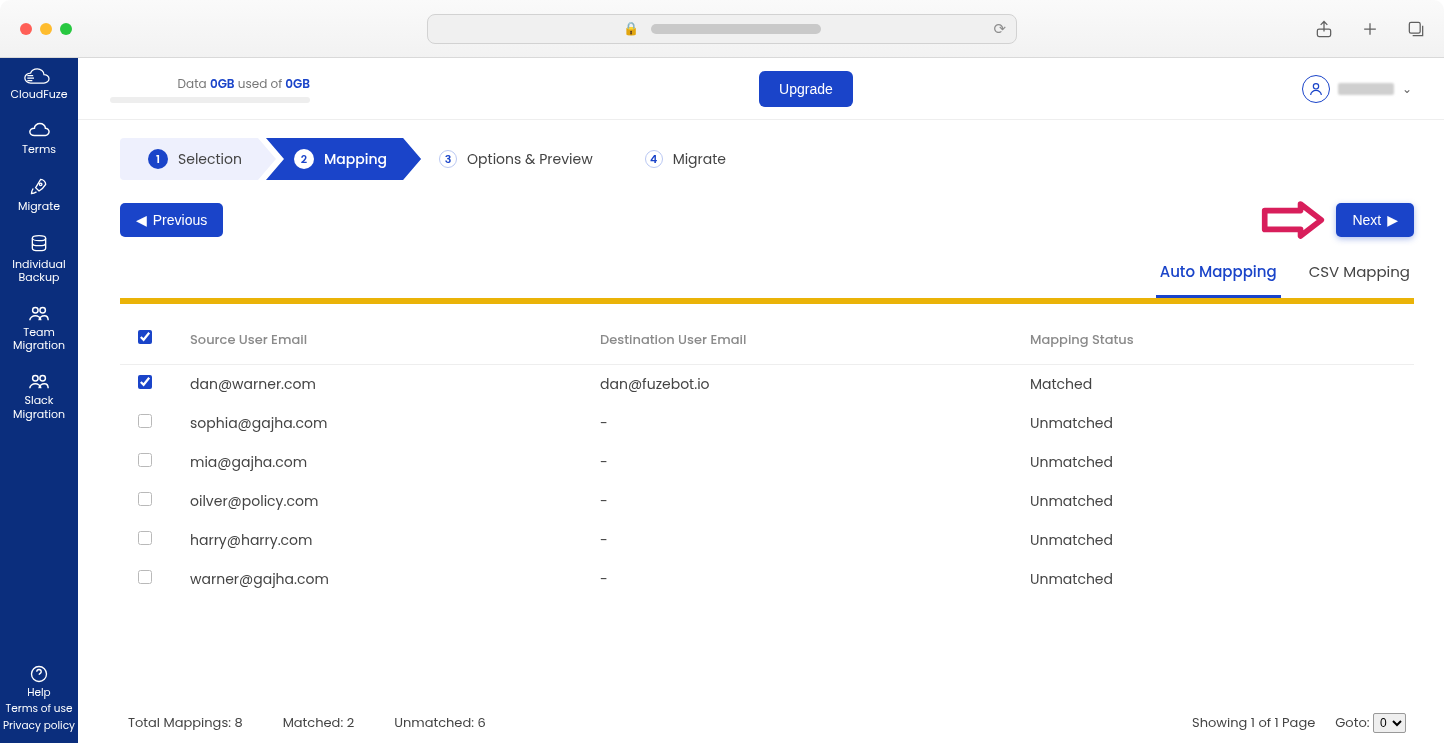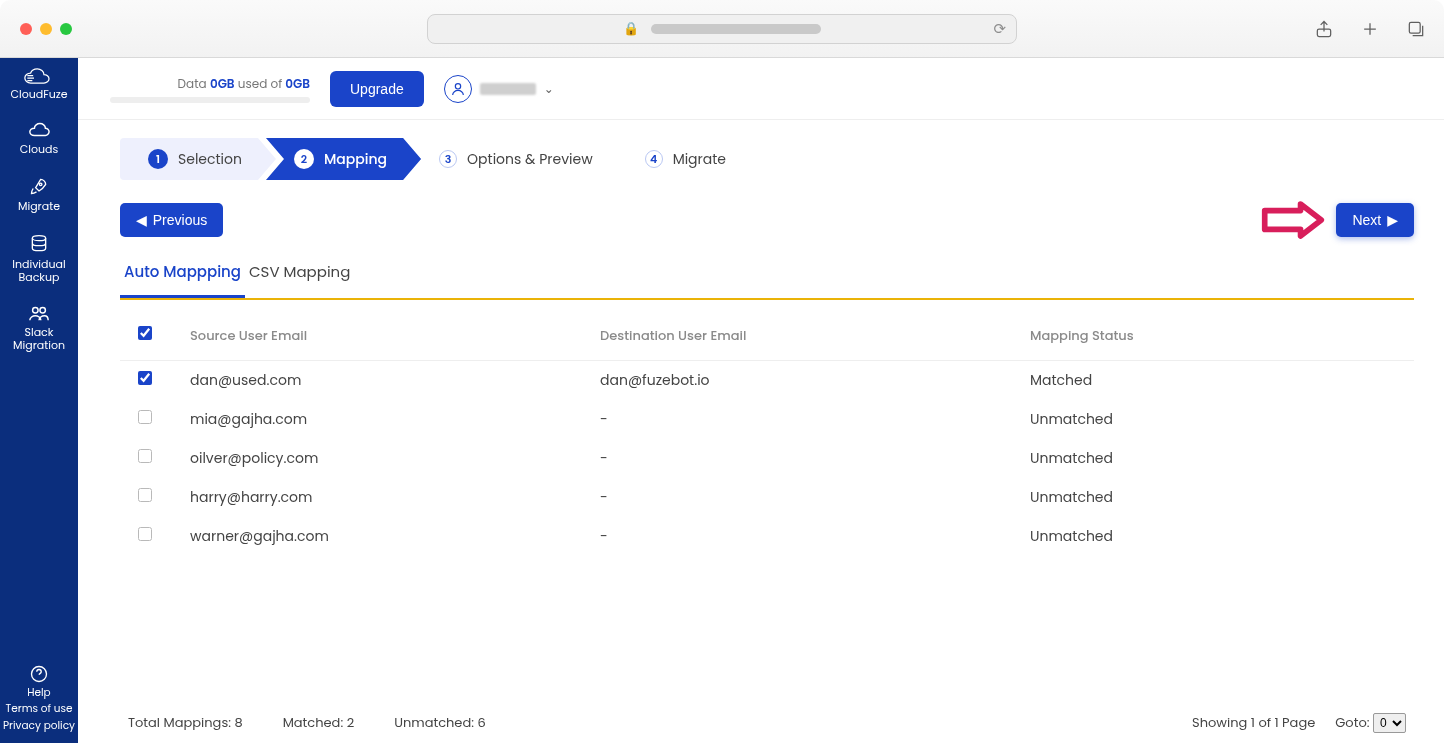--- a/index.html
+++ b/index.html
@@ -52,21 +52,21 @@
   .side-item svg, .side-item .glyph { display:block; margin:0 auto 4px auto;}
   .side-item.active { background:#1a44c9;}
   .side-footer { margin-top:auto; padding:6px 2px 8px 2px; font-size:10.5px; line-height:1.6;}
   .side-footer svg { display:block; margin:0 auto 2px auto;}
   .logo-item svg { margin:0 auto;}
   
   .main { flex:1; display:flex; flex-direction:column; overflow:hidden; }
   .topbar {
     height:62px;
     border-bottom:1px solid #eee;
-    display:flex; align-items:center; justify-content:flex-start;
+    display:flex; align-items:center; justify-content:space-between;
     padding:0 32px; gap:20px;
   }
   .data-usage { text-align:right; }
   .data-usage .txt { font-size:12px; color:#777;}
   .data-usage .txt b { color:#1a44c9; font-weight:600;}
   .data-usage .bar { width:200px; height:6px; border-radius:3px; background:#eee; margin-top:4px;}
   .btn-upgrade {
     background:#1a44c9; color:#fff; border:none; border-radius:6px;
     padding:10px 20px; font-size:14px; font-weight:500; cursor:pointer;
   }
@@ -104,21 +104,21 @@
     background:#1a44c9; color:#fff; border:none; border-radius:5px;
     padding:9px 16px; font-size:14px; cursor:pointer; display:inline-flex; align-items:center; gap:6px;
   }
   .btn-primary.next { box-shadow:0 2px 6px rgba(26,68,201,.35);}
   .next-arrow-callout {
     width:66px; height:36px;
     display:flex; align-items:center; justify-content:center;
   }
   .next-arrow-callout svg { stroke:#d81e5b; fill:none; stroke-width:6; stroke-linejoin:round; stroke-linecap:round;}
   
-  .tabs { display:flex; border-bottom:2px solid #eab308; margin-bottom:4px;}
+  .tabs { display:flex; gap:24px; border-bottom:6px solid #eab308; margin-bottom:4px;justify-content:flex-end;}
   .tab { padding:8px 4px 12px 4px; font-size:15px; color:#444; cursor:pointer;}
   .tab.active { color:#1a44c9; border-bottom:3px solid #1a44c9; font-weight:500;}
   
   .mapping-table { width:100%; border-collapse:collapse; margin-top:8px; font-size:14px;}
   .mapping-table th {
     text-align:left; font-weight:500; color:#8a8a8a; font-size:13px;
     padding:14px 10px; border-bottom:1px solid #eee; background:#fff;
   }
   .mapping-table td { padding:9px 10px; color:#444;}
   .mapping-table th:first-child, .mapping-table td:first-child { width:60px; padding-left:18px;}
@@ -174,39 +174,47 @@
         <path d="M10 18c-4 0-7-3-7-6s3-6 7-6c1-3 4-5 8-5s8 3 8 7c3 0 6 2 6 5s-3 5-6 5H10z"></path>
         <path d="M6 12h8M6 15h6M6 9h7"></path>
       </svg>
       <div>CloudFuze</div>
     </div>
 
     <div class="side-item">
       <svg width="22" height="18" viewBox="0 0 24 18" fill="none" stroke="#fff" stroke-width="1.6">
           <path d="M7 15c-3 0-5-2-5-4s2-4 5-4c0-3 3-5 6-5s6 2 6 5c2 0 4 2 4 4s-2 4-4 4H7z"></path>
         </svg>
-      <div>Clouds</div>
+      <div>Terms</div>
     </div>
 
     <div class="side-item">
       <svg width="20" height="20" viewBox="0 0 24 24" fill="none" stroke="#fff" stroke-width="1.6">
           <path d="M5 15c-2 3-2 6-2 6s3 0 6-2M14 4c3 0 6 3 6 6-3 5-8 8-8 8l-4-4s3-5 6-10z"></path>
           <circle cx="14" cy="10" r="1.5"></circle>
         </svg>
       <div>Migrate</div>
     </div>
 
     <div class="side-item">
       <svg width="20" height="20" viewBox="0 0 24 24" fill="none" stroke="#fff" stroke-width="1.6">
           <ellipse cx="12" cy="5" rx="8" ry="3"></ellipse>
           <path d="M4 5v6c0 1.7 3.6 3 8 3s8-1.3 8-3V5M4 11v6c0 1.7 3.6 3 8 3s8-1.3 8-3v-6"></path>
         </svg>
       <div>Individual Backup</div>
     </div>
 
+    <div class="side-item">
+      <svg width="22" height="18" viewBox="0 0 24 18" fill="none" stroke="#fff" stroke-width="1.6">
+          <circle cx="8" cy="6" r="3"></circle>
+          <circle cx="16" cy="6" r="3"></circle>
+          <path d="M2 17c0-3 3-5 6-5s6 2 6 5M12 17c0-3 3-5 6-5s4 2 4 5"></path>
+        </svg>
+      <div>Team Migration</div>
+    </div>
 
     <div class="side-item">
       <svg width="22" height="18" viewBox="0 0 24 18" fill="none" stroke="#fff" stroke-width="1.6">
           <circle cx="8" cy="6" r="3"></circle>
           <circle cx="16" cy="6" r="3"></circle>
           <path d="M2 17c0-3 3-5 6-5s6 2 6 5M12 17c0-3 3-5 6-5s4 2 4 5"></path>
         </svg>
       <div>Slack Migration</div>
     </div>
 
@@ -293,23 +301,29 @@
           <tr>
             <th><input type="checkbox" checked="" style=""></th>
             <th>Source User Email</th>
             <th>Destination User Email</th>
             <th>Mapping Status</th>
           </tr>
         </thead>
         <tbody id="mapping-tbody">
             <tr>
               <td><input type="checkbox" checked="" style=""></td>
-              <td>dan@used.com</td>
+              <td>dan@warner.com</td>
               <td>dan@fuzebot.io</td>
               <td>Matched</td>
+            </tr>
+            <tr>
+              <td><input type="checkbox" style=""></td>
+              <td>sophia@gajha.com</td>
+              <td>-</td>
+              <td>Unmatched</td>
             </tr>
             <tr>
               <td><input type="checkbox" style=""></td>
               <td>mia@gajha.com</td>
               <td>-</td>
               <td>Unmatched</td>
             </tr>
             <tr>
               <td><input type="checkbox" style=""></td>
               <td>oilver@policy.com</td>

